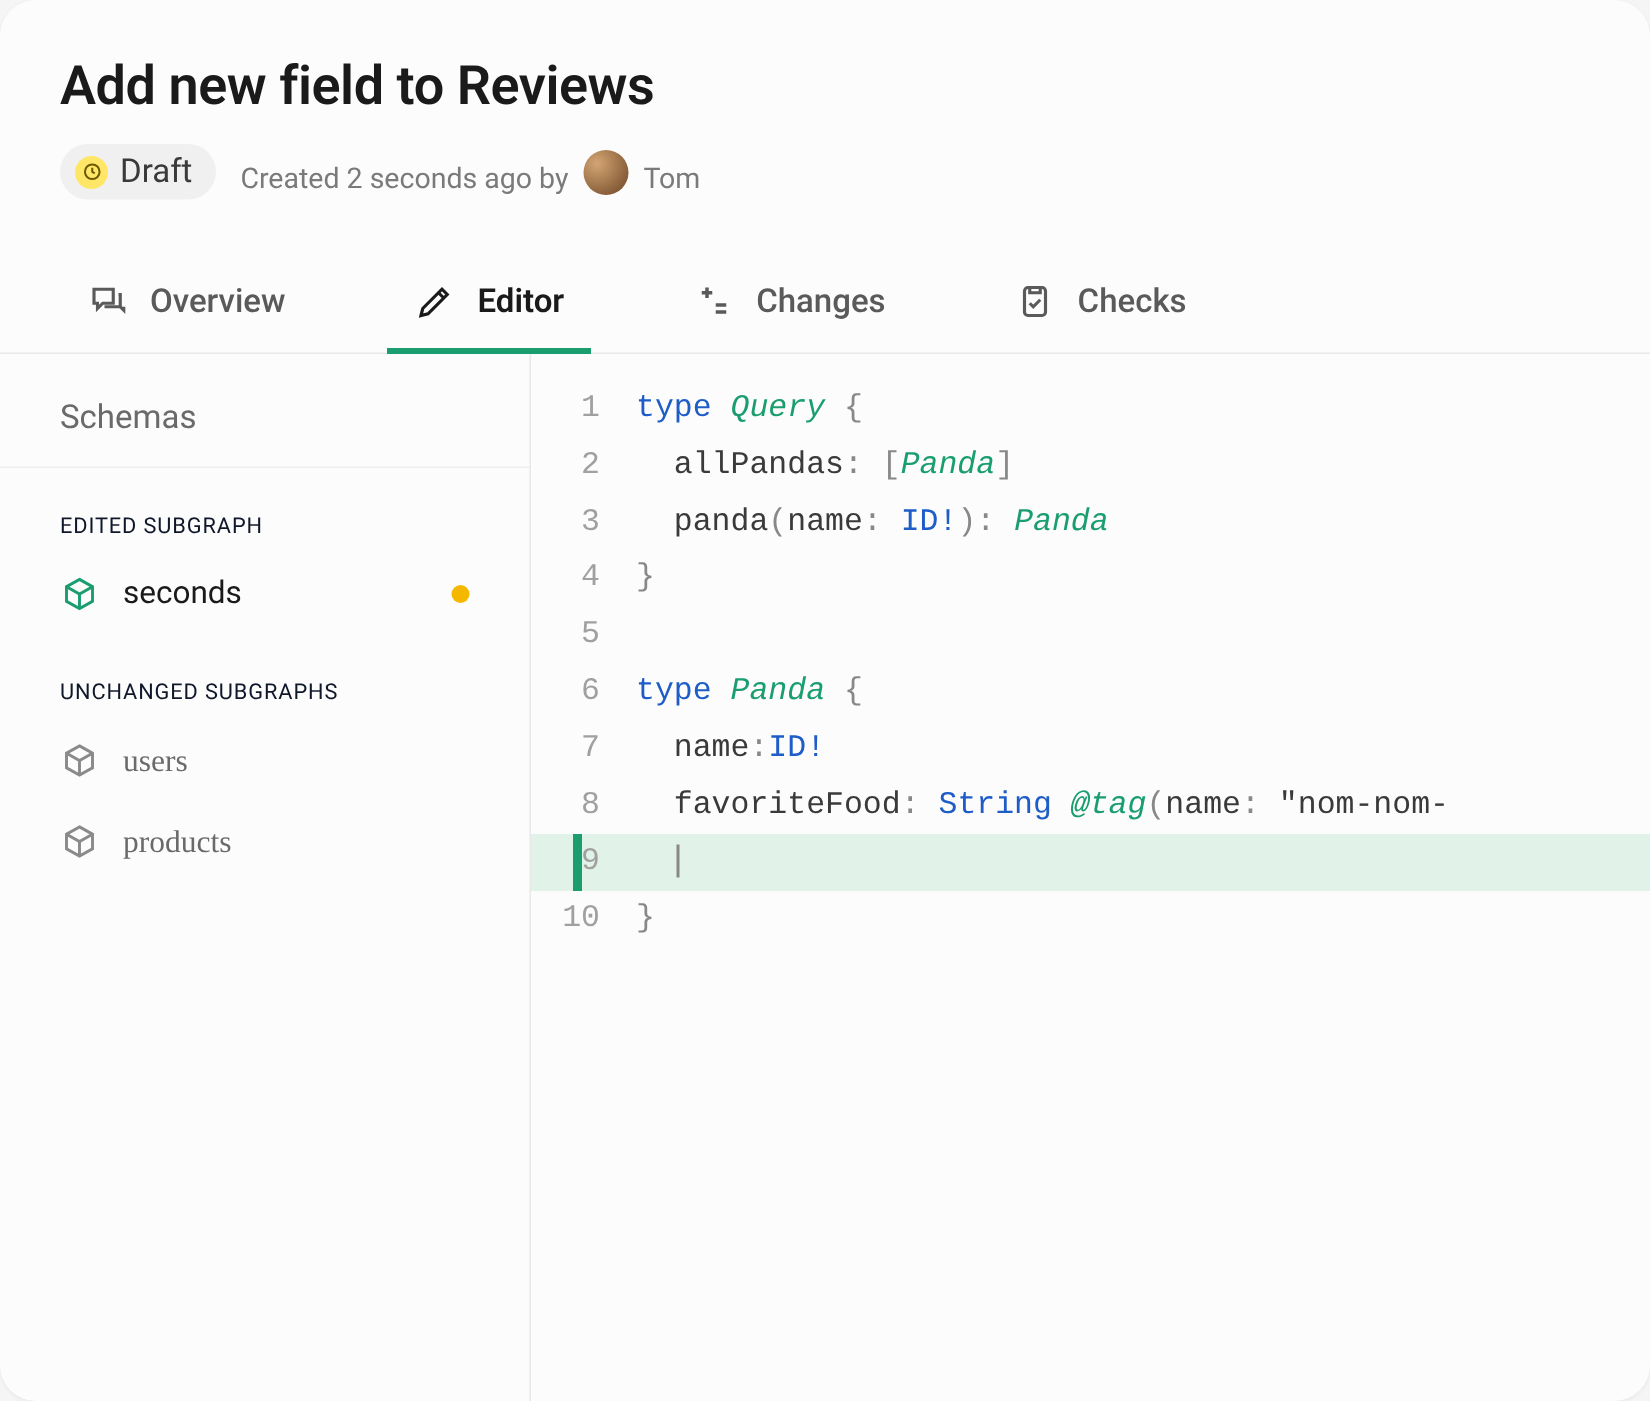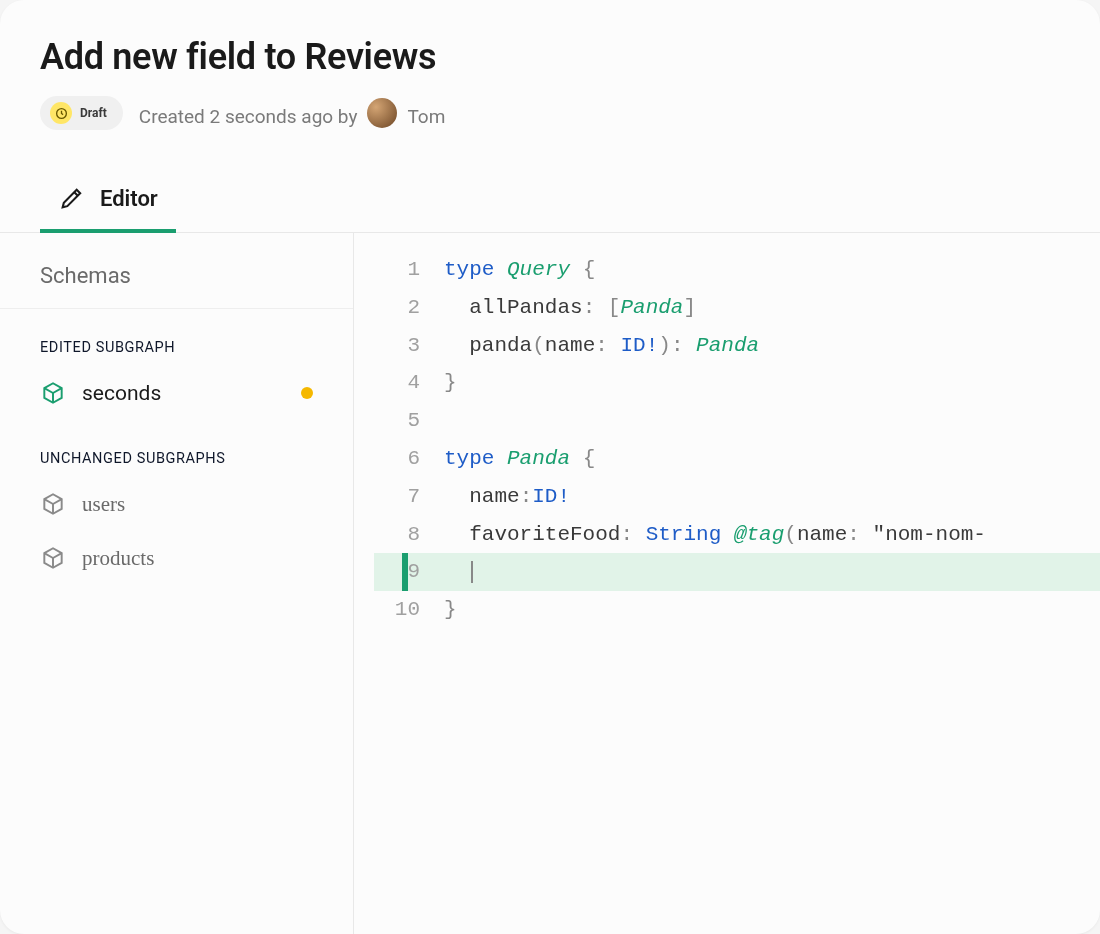--- a/index.html
+++ b/index.html
@@ -35,23 +35,23 @@
   gap: 16px;
   margin-top: 18px;
 }
 .badge {
   display: inline-flex;
   align-items: center;
   gap: 8px;
   background: #f0f0f0;
   border-radius: 20px;
   padding: 6px 16px 6px 10px;
-  font-size: 12px;
+  font-size: 22px;
   color: #3a3a3a;
-  font-weight: 700;
+  font-weight: 400;
 }
 .badge-icon {
   width: 22px;
   height: 22px;
   border-radius: 50%;
   background: #ffe666;
   display: flex;
   align-items: center;
   justify-content: center;
 }
@@ -99,21 +99,20 @@
   right: 0;
   bottom: -1px;
   height: 4px;
   background: #1a9e6f;
 }
 .tab svg { width: 28px; height: 28px; flex-shrink: 0; }
 .body {
   display: flex;
   flex: 1;
   min-height: 0;
-  gap: 20px;
 }
 .sidebar {
   width: 354px;
   border-right: 1px solid #e8e8e8;
   padding: 24px 0;
 }
 .sidebar-title {
   font-size: 22px;
   color: #6a6a6a;
   padding: 6px 40px 20px 40px;
@@ -213,26 +212,49 @@
       </span>
       <span class="created">
         <span>Created 2 seconds ago by</span>
         <span class="avatar"></span>
         <span>Tom</span>
       </span>
     </div>
   </div>
 
   <div class="tabs">
+    <div class="tab">
+      <svg viewBox="0 0 24 24" fill="none" stroke="#5a5a5a" stroke-width="1.8">
+        <path d="M4 5h11v8H9l-3 3v-3H4V5z"></path>
+          <path d="M10 15h9V8h-1"></path>
+          <path d="M19 15l2 2v-2"></path>
+      </svg>
+      <span>Overview</span>
+    </div>
     <div class="tab active">
       <svg viewBox="0 0 24 24" fill="none" stroke="#1a1a1a" stroke-width="1.8">
         <path d="M4 20l1-4L16 5l3 3L8 19l-4 1z"></path>
           <path d="M14 7l3 3"></path>
       </svg>
       <span>Editor</span>
+    </div>
+    <div class="tab">
+      <svg viewBox="0 0 24 24" fill="none" stroke="#5a5a5a" stroke-width="2">
+        <path d="M5 7h6M8 4v6"></path>
+          <path d="M13 14h6M13 18h6"></path>
+      </svg>
+      <span>Changes</span>
+    </div>
+    <div class="tab">
+      <svg viewBox="0 0 24 24" fill="none" stroke="#5a5a5a" stroke-width="1.8">
+        <rect x="6" y="4" width="12" height="16" rx="2"></rect>
+          <path d="M9 4h6v3H9z"></path>
+          <path d="M9 13l2 2 4-4"></path>
+      </svg>
+      <span>Checks</span>
     </div>
   </div>
 
   <div class="body">
     <div class="sidebar">
       <div class="sidebar-title">Schemas</div>
 
       <div class="group-label">EDITED SUBGRAPH</div>
       <div class="sidebar-item">
         <svg class="cube" viewBox="0 0 24 24" fill="none" stroke="#1a9e6f" stroke-width="1.8">

